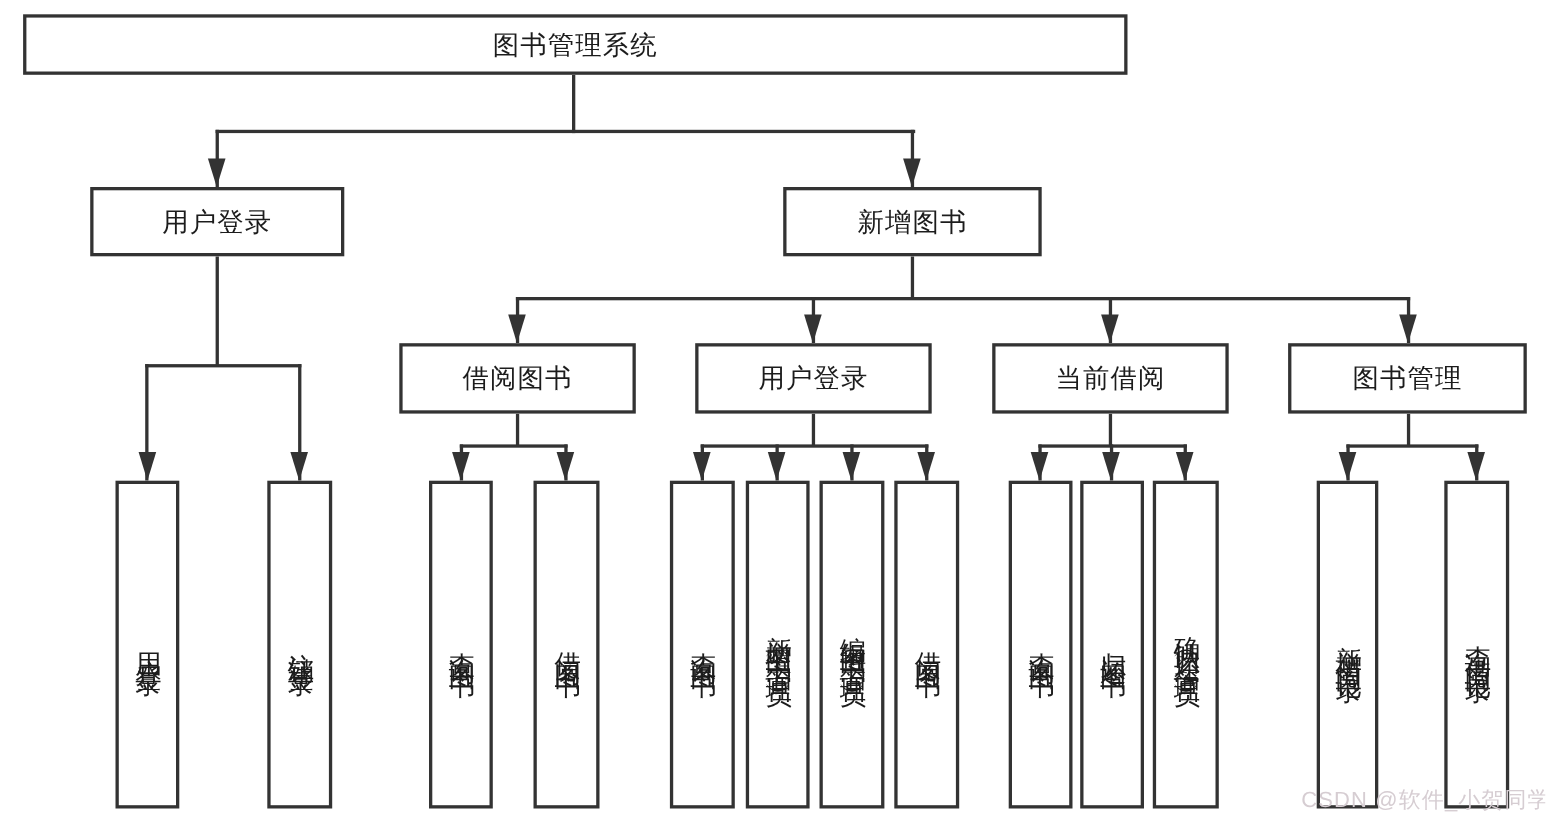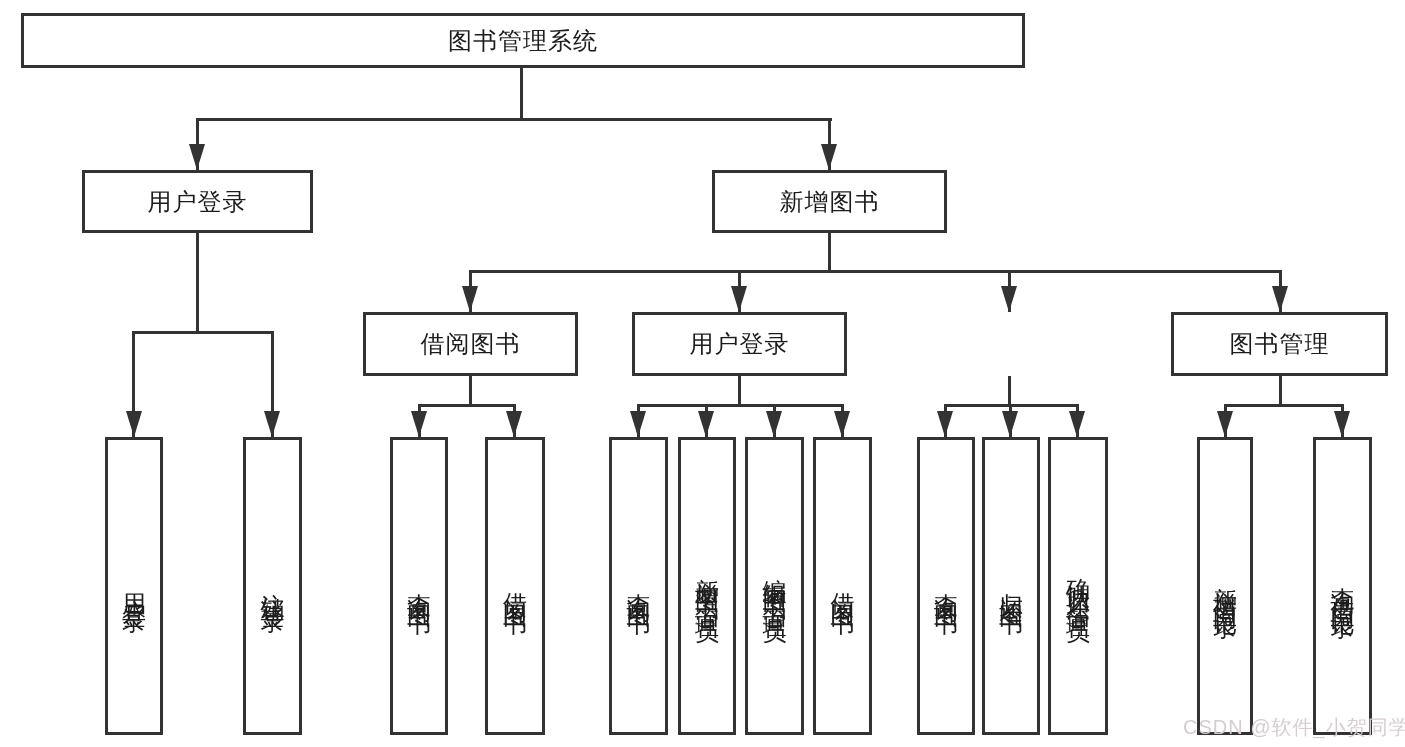--- a/index.html
+++ b/index.html
@@ -98,20 +98,23 @@
   <div class="ar" style="left:731px;top:286px;"></div>
   <div class="ar" style="left:1001px;top:286px;"></div>
   <div class="ar" style="left:1272px;top:286px;"></div>
 
   <div class="bx" style="left:363px;top:312px;width:215px;height:64px;">
     <span>借阅图书</span>
   </div>
   <div class="bx" style="left:632px;top:312px;width:215px;height:64px;">
     <span>用户登录</span>
   </div>
+  <div class="bx" style="left:902px;top:312px;width:215px;height:64px;">
+    <span>当前借阅</span>
+  </div>
   <div class="bx" style="left:1171px;top:312px;width:217px;height:64px;">
     <span>图书管理</span>
   </div>
 
   <div class="ln" style="left:469px;top:376px;width:3px;height:30px;"></div>
   <div class="ln" style="left:418px;top:404px;width:98px;height:3px;"></div>
   <div class="ln" style="left:418px;top:404px;width:3px;height:33px;"></div>
   <div class="ln" style="left:513px;top:404px;width:3px;height:33px;"></div>
   <div class="ar" style="left:411px;top:411px;"></div>
   <div class="ar" style="left:506px;top:411px;"></div>

